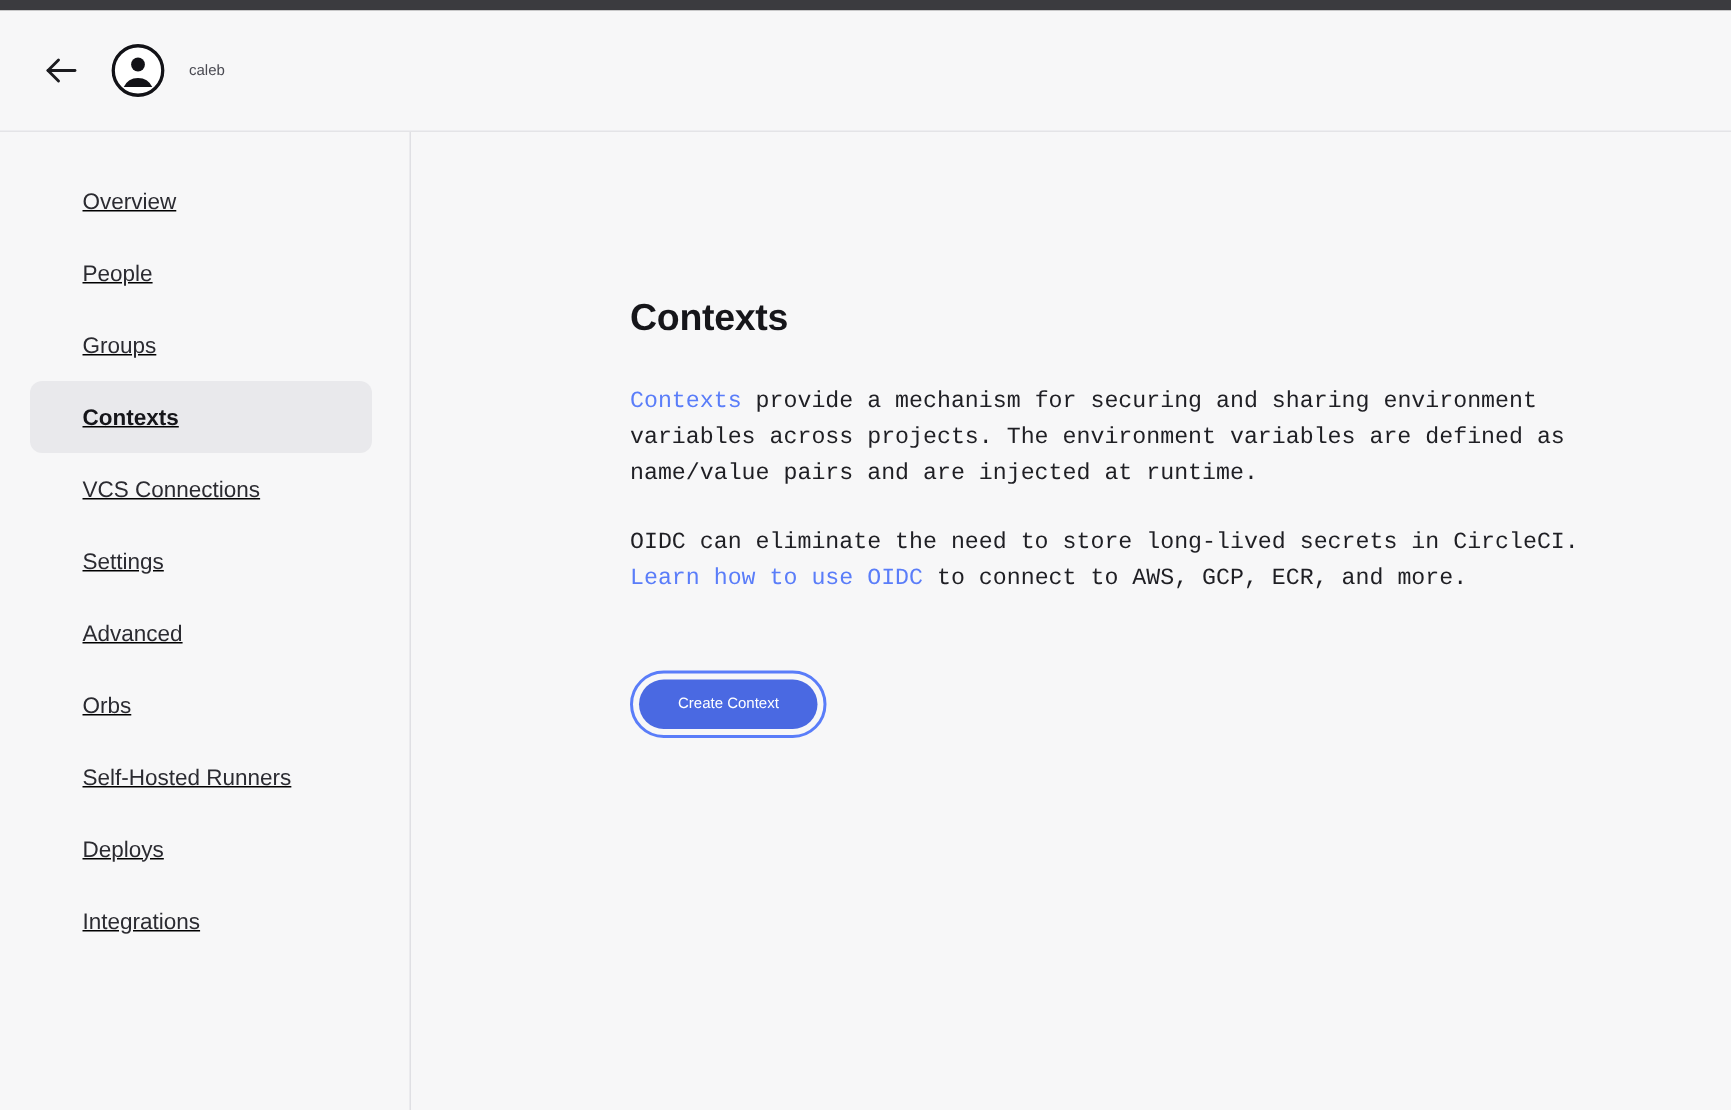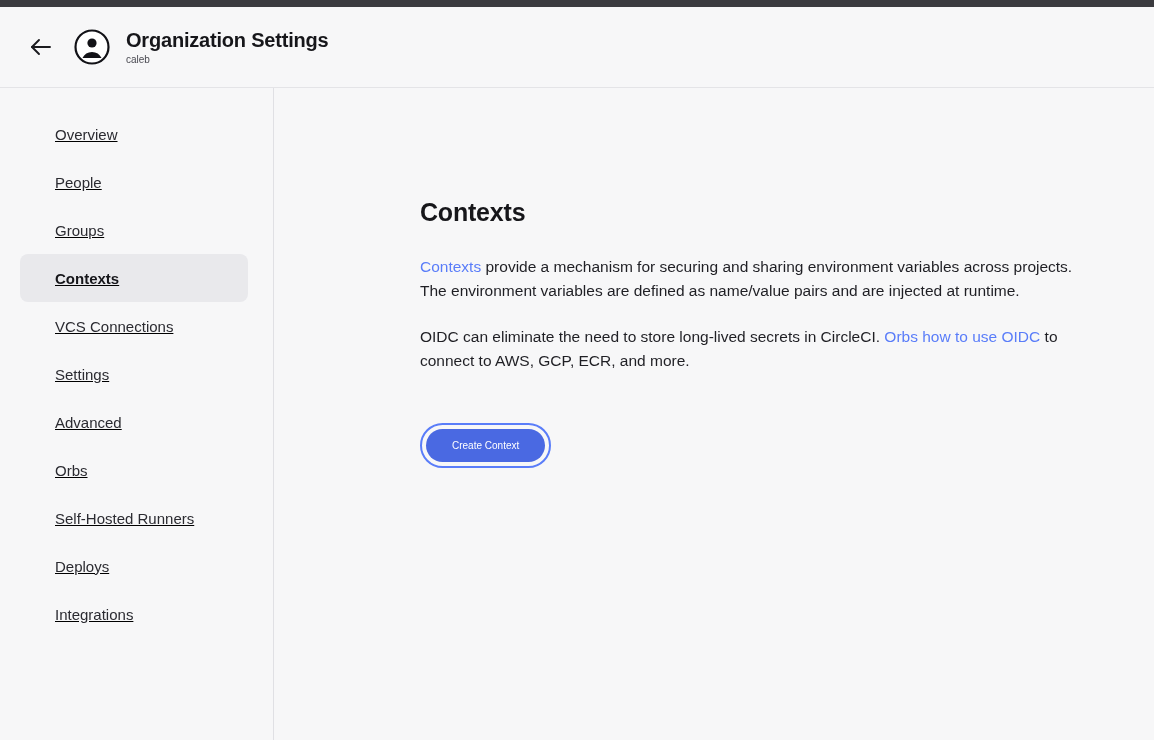--- a/index.html
+++ b/index.html
@@ -95,20 +95,21 @@
     font-size: 25px;
     font-weight: bold;
     color: #16161a;
     letter-spacing: -0.2px;
   }
   p.para {
     margin: 0 0 22px 0;
     font-size: 15.5px;
     line-height: 24px;
     color: #1f1f24;
+    font-family: Liberation Mono, monospace;
   }
   a.link {
     color: #5a7df9;
     text-decoration: none;
     cursor: pointer;
   }
   .btn-wrap {
     margin-top: 28px;
     display: inline-block;
     padding: 4px;
@@ -141,21 +142,20 @@
       </svg>
     </div>
     <div class="avatar">
       <svg width="36" height="36" viewBox="0 0 36 36" aria-hidden="true">
         <circle cx="18" cy="18" r="16.5" fill="#ffffff" stroke="#121217" stroke-width="2.2"></circle>
         <circle cx="18" cy="14" r="4.6" fill="#121217"></circle>
         <path d="M8.5 29 A10.5 10.5 0 0 1 27.5 29" fill="#121217"></path>
       </svg>
     </div>
     <div class="header-text">
-      <div class="header-title">Organization Settings</div>
       <div class="header-sub">caleb</div>
     </div>
   </header>
 
   <div class="body-area">
 
     <nav class="sidebar">
       <div class="nav-item">
         <span>Overview</span>
       </div>
@@ -194,21 +194,21 @@
     <main class="content">
       <div class="content-inner">
 
         <h1 class="section-title">Contexts</h1>
 
         <p class="para">
           <a class="link">Contexts</a><span> provide a mechanism for securing and sharing environment variables across projects. The environment variables are defined as name/value pairs and are injected at runtime.</span>
         </p>
 
         <p class="para">
-          <span>OIDC can eliminate the need to store long-lived secrets in CircleCI. </span><a class="link">Orbs how to use OIDC</a><span> to connect to AWS, GCP, ECR, and more.</span>
+          <span>OIDC can eliminate the need to store long-lived secrets in CircleCI. </span><a class="link">Learn how to use OIDC</a><span> to connect to AWS, GCP, ECR, and more.</span>
         </p>
 
         <div class="btn-wrap">
           <button class="primary-btn">Create Context</button>
         </div>
 
       </div>
     </main>
 
   </div>

